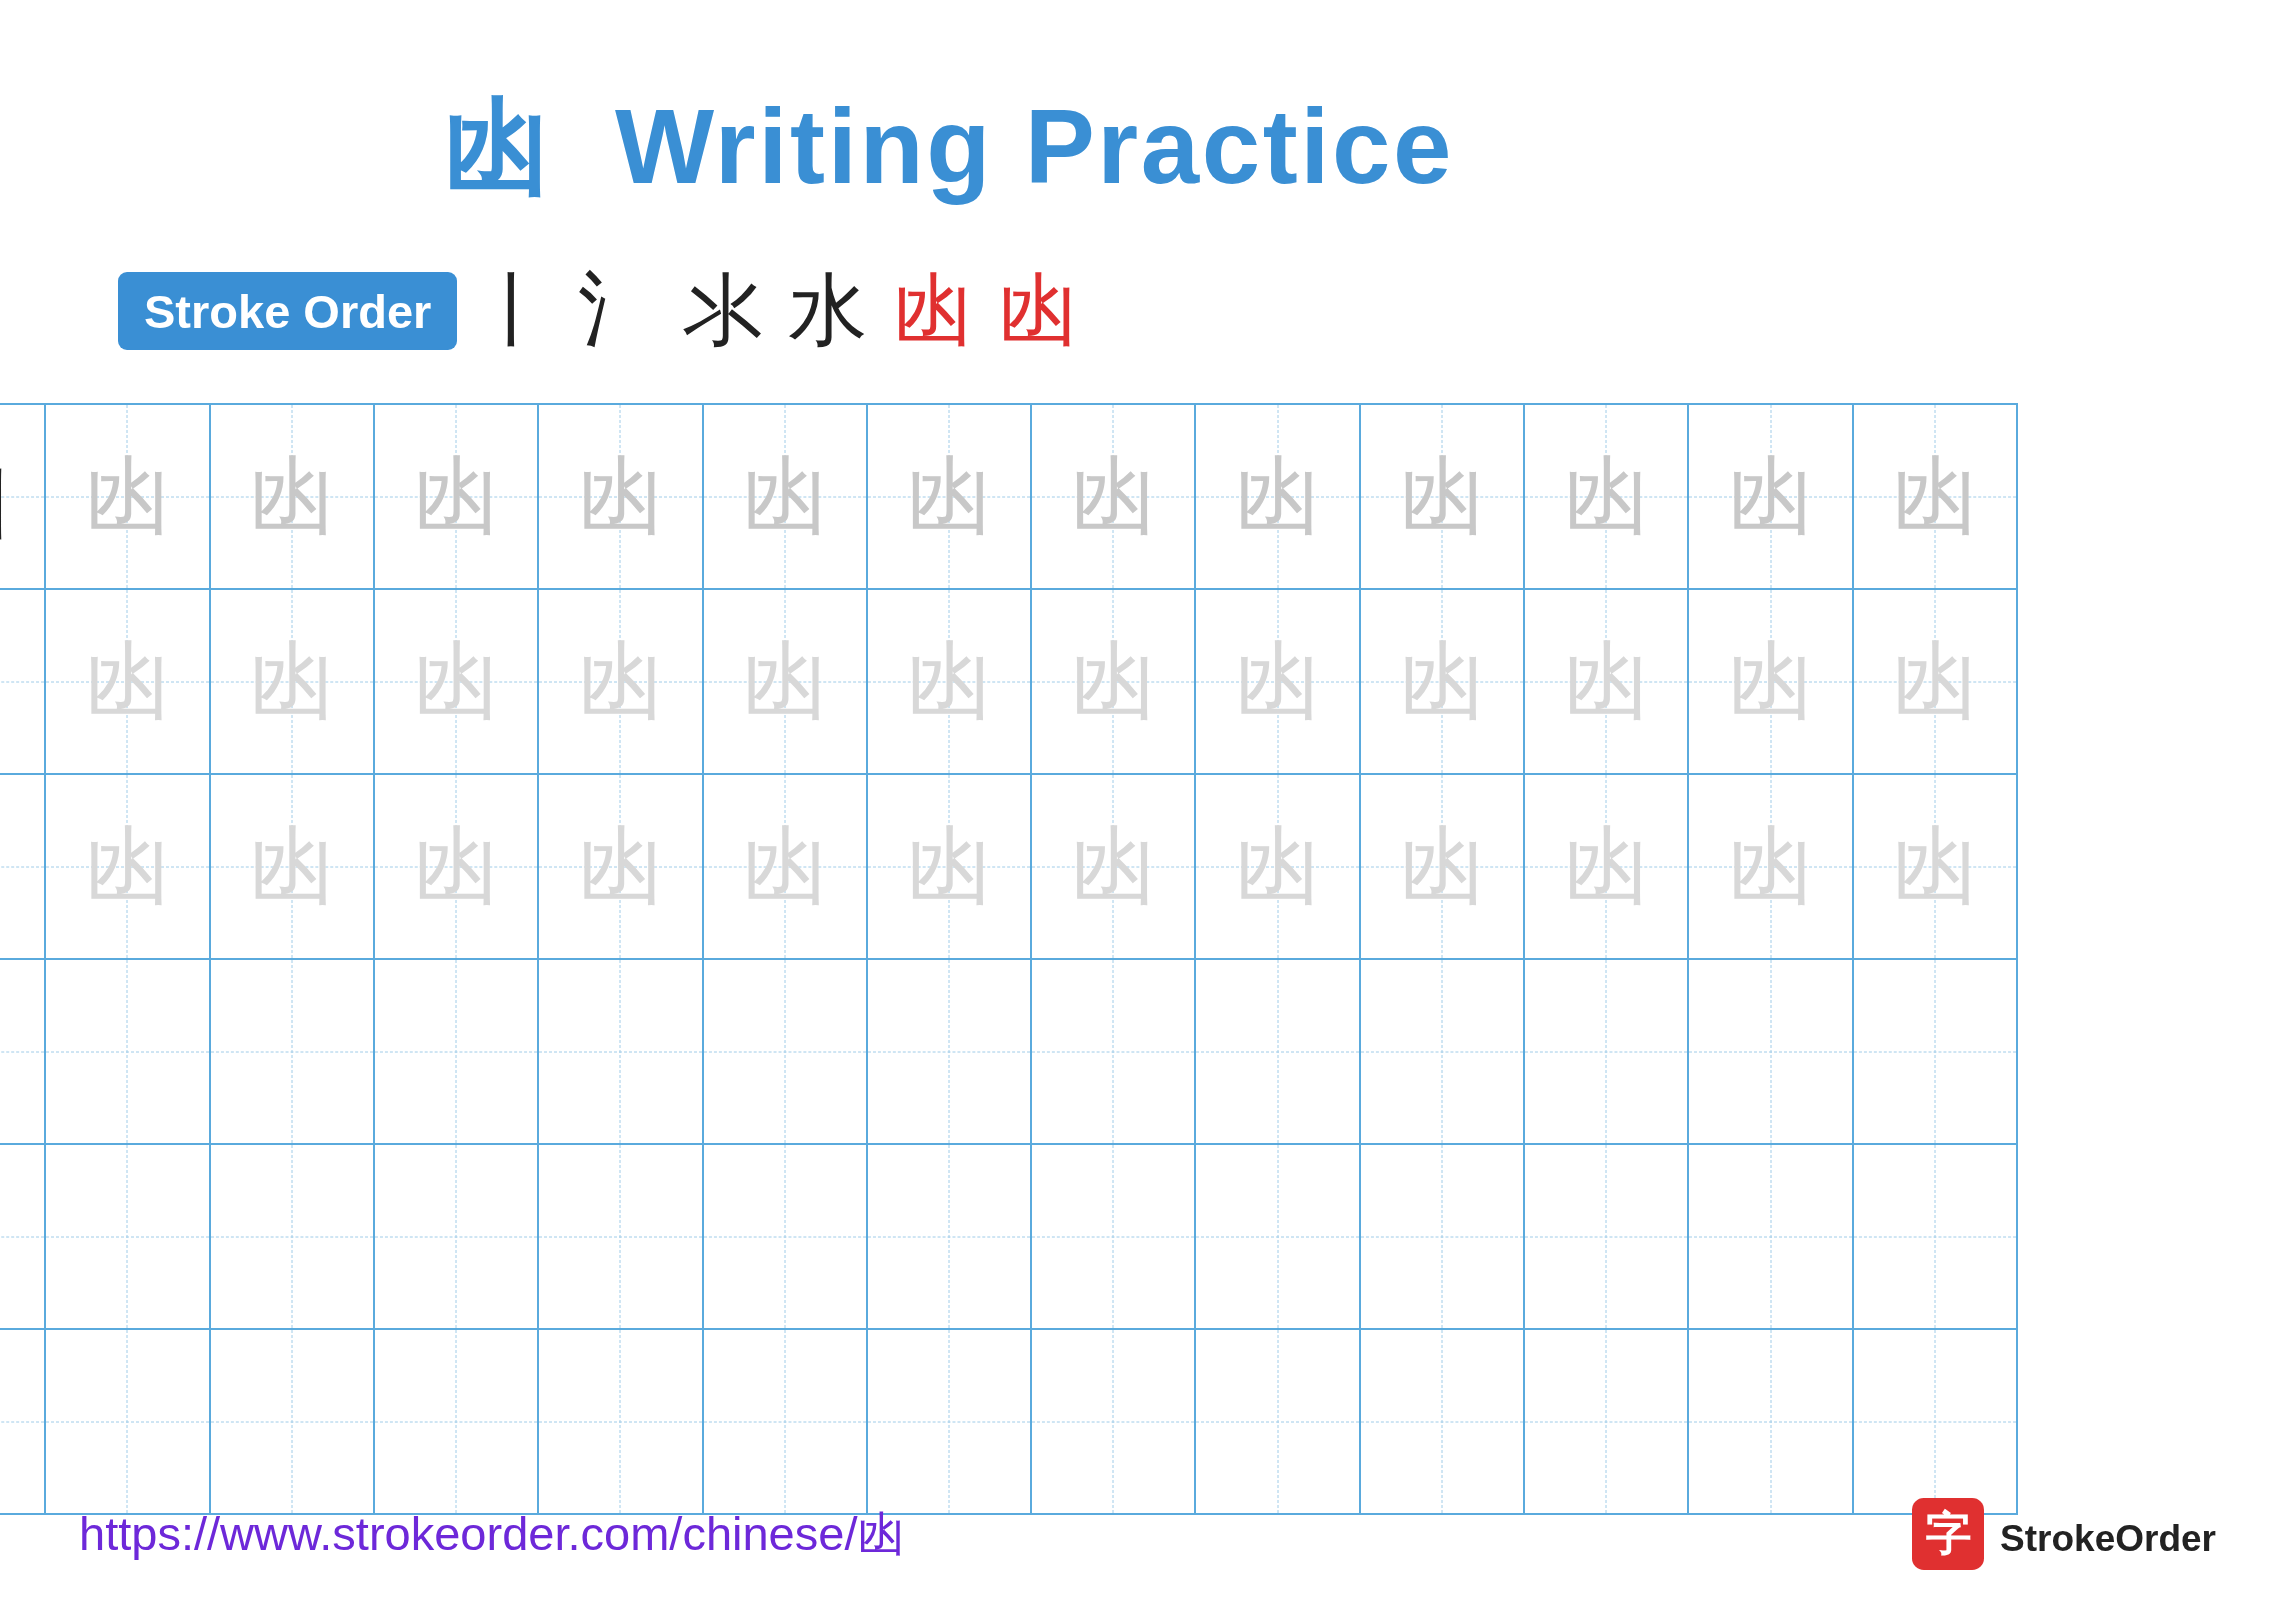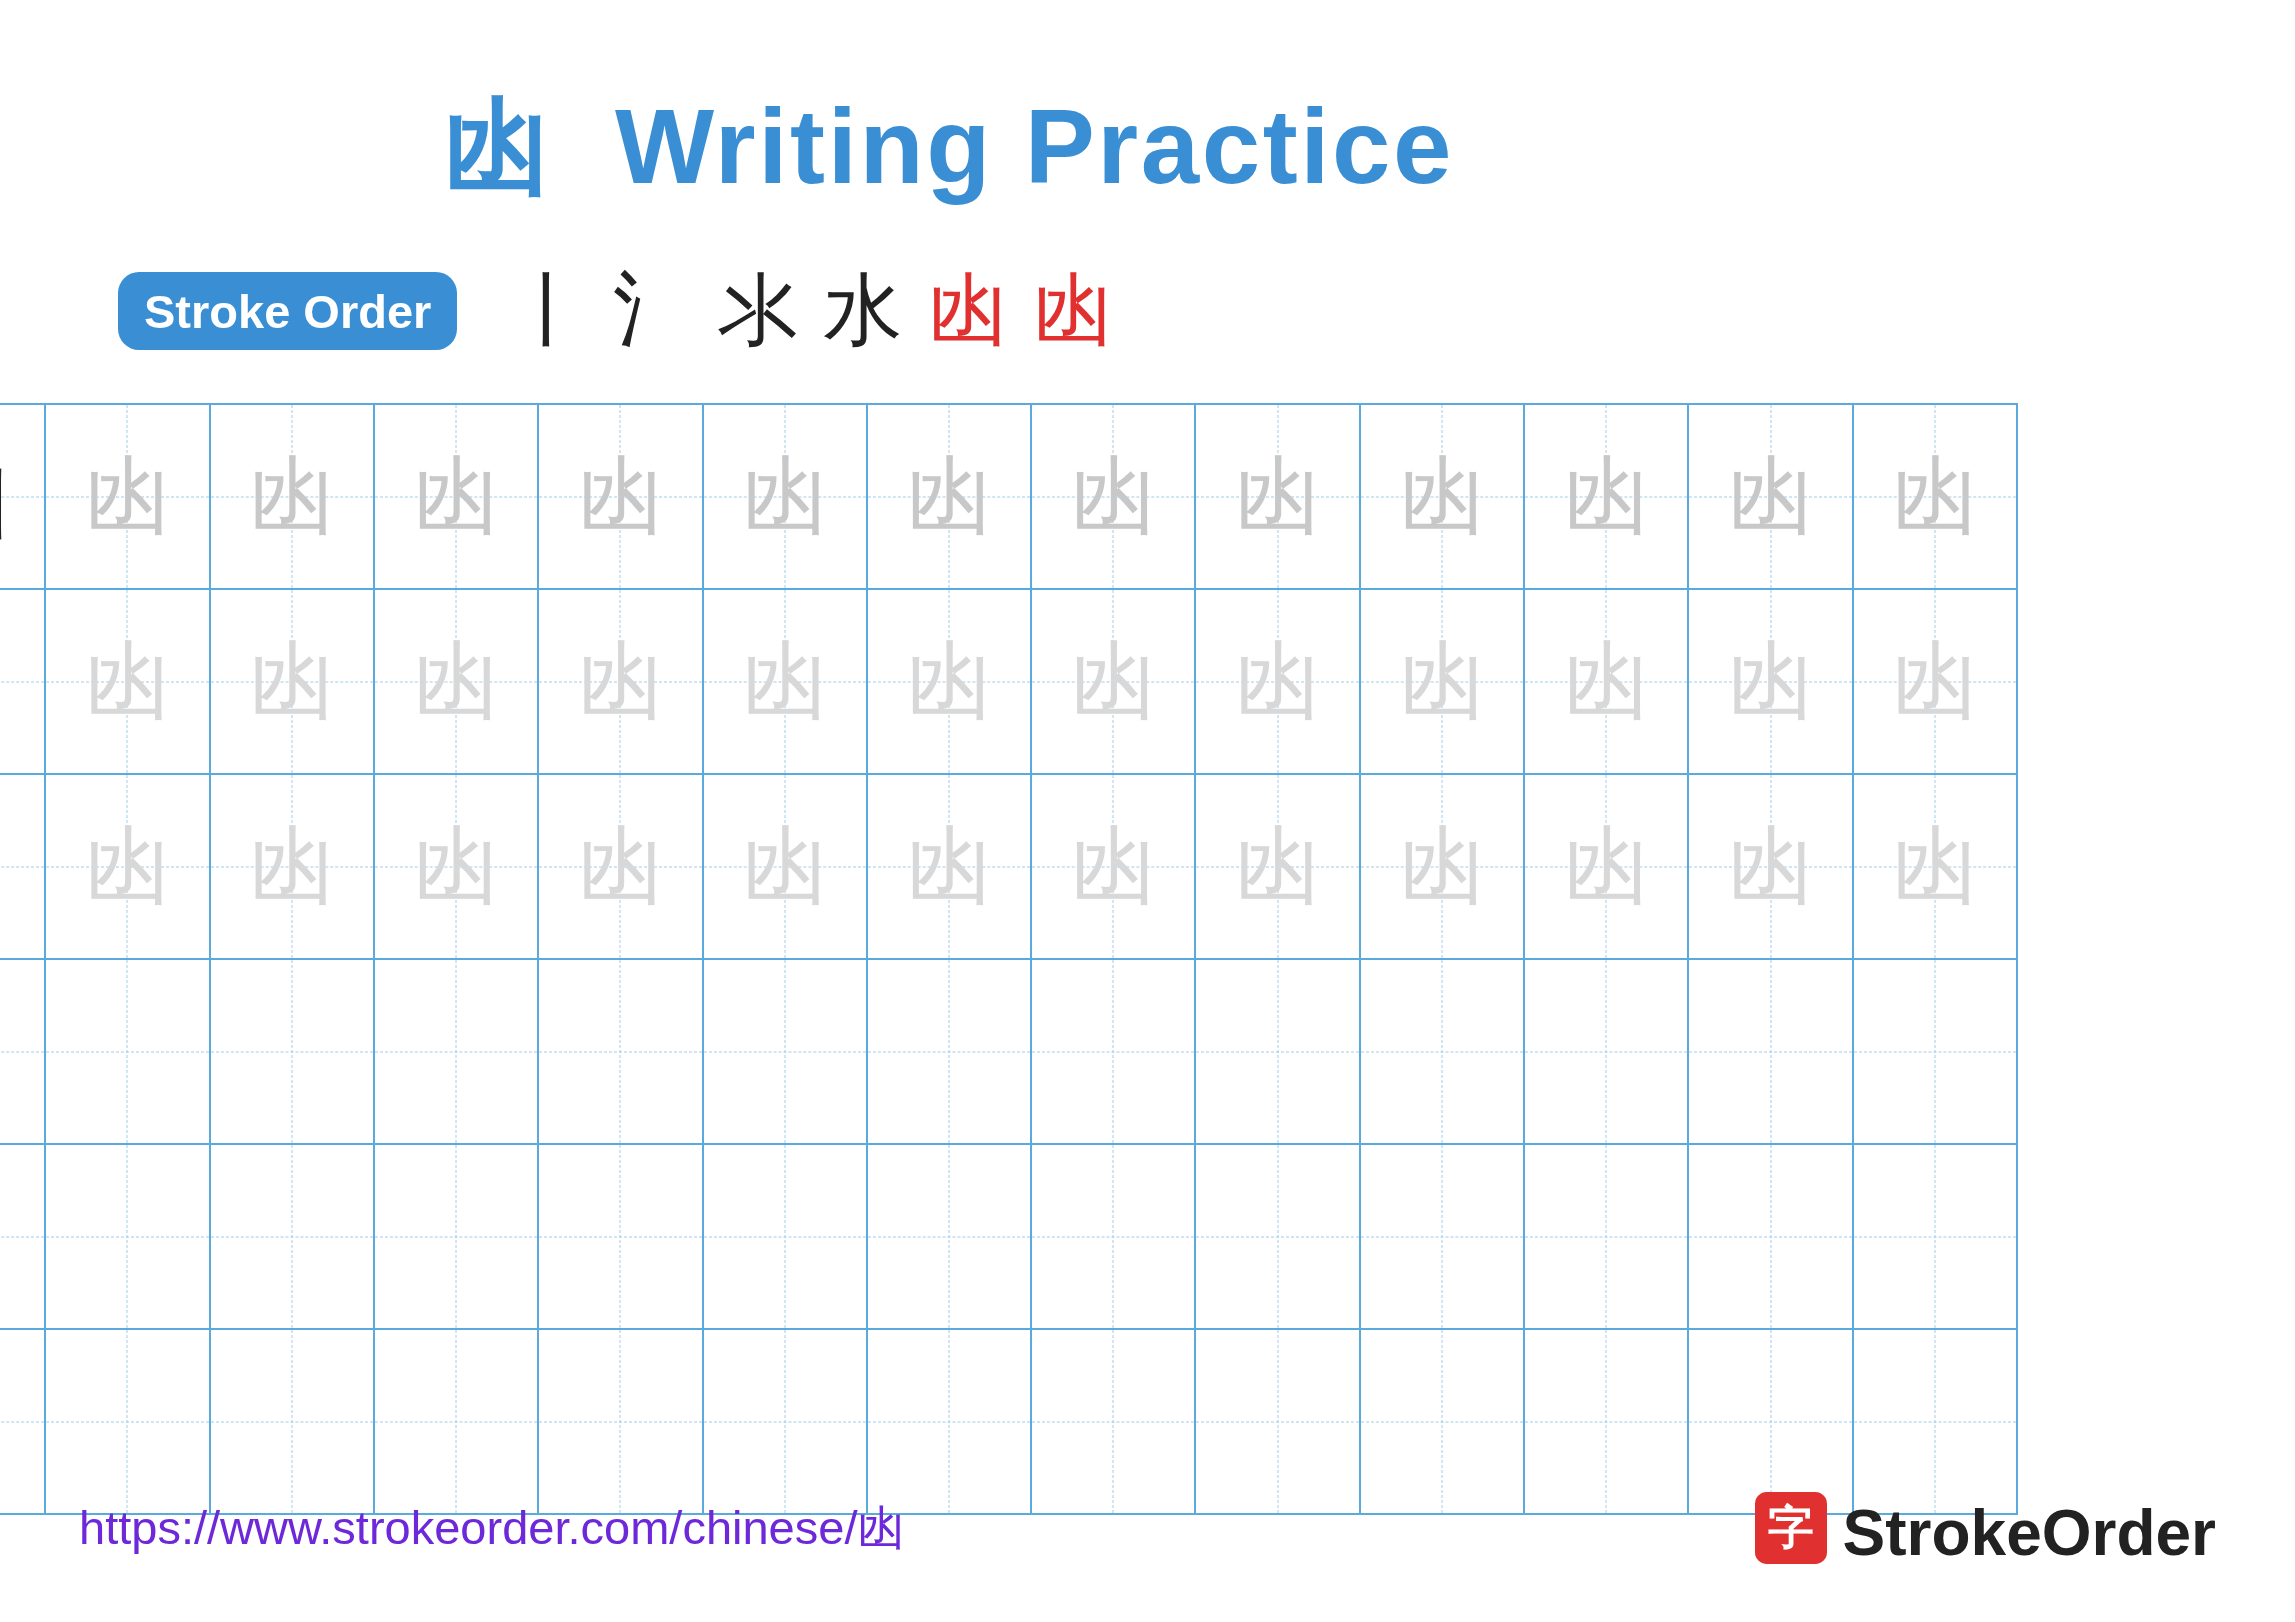--- a/index.html
+++ b/index.html
@@ -43,22 +43,22 @@
       padding-left: 39px;
     }
 
     .stroke-order-badge {
       background: #3a8fd4;
       color: #fff;
       font-family: sans-serif;
       font-size: 47px;
       font-weight: bold;
       padding: 11.8px 26px;
-      border-radius: 21px;
-      margin-right: 51px;
+      border-radius: 9px;
+      margin-right: 16px;
       white-space: nowrap;
     }
 
     .stroke-chars {
       display: flex;
       align-items: center;
       gap: 26px;
       font-size: 79px;
     }
 
@@ -164,21 +164,21 @@
       display: flex;
       align-items: center;
       justify-content: center;
       color: #fff;
       font-size: 46px;
       font-weight: bold;
     }
 
     .footer-logo-text {
       font-family: sans-serif;
-      font-size: 64px;
+      font-size: 37px;
       font-weight: bold;
       color: #222;
       margin-top: 10px;
     }
   </style>
 </head>
 <body>
 
 <div class="page">
 

